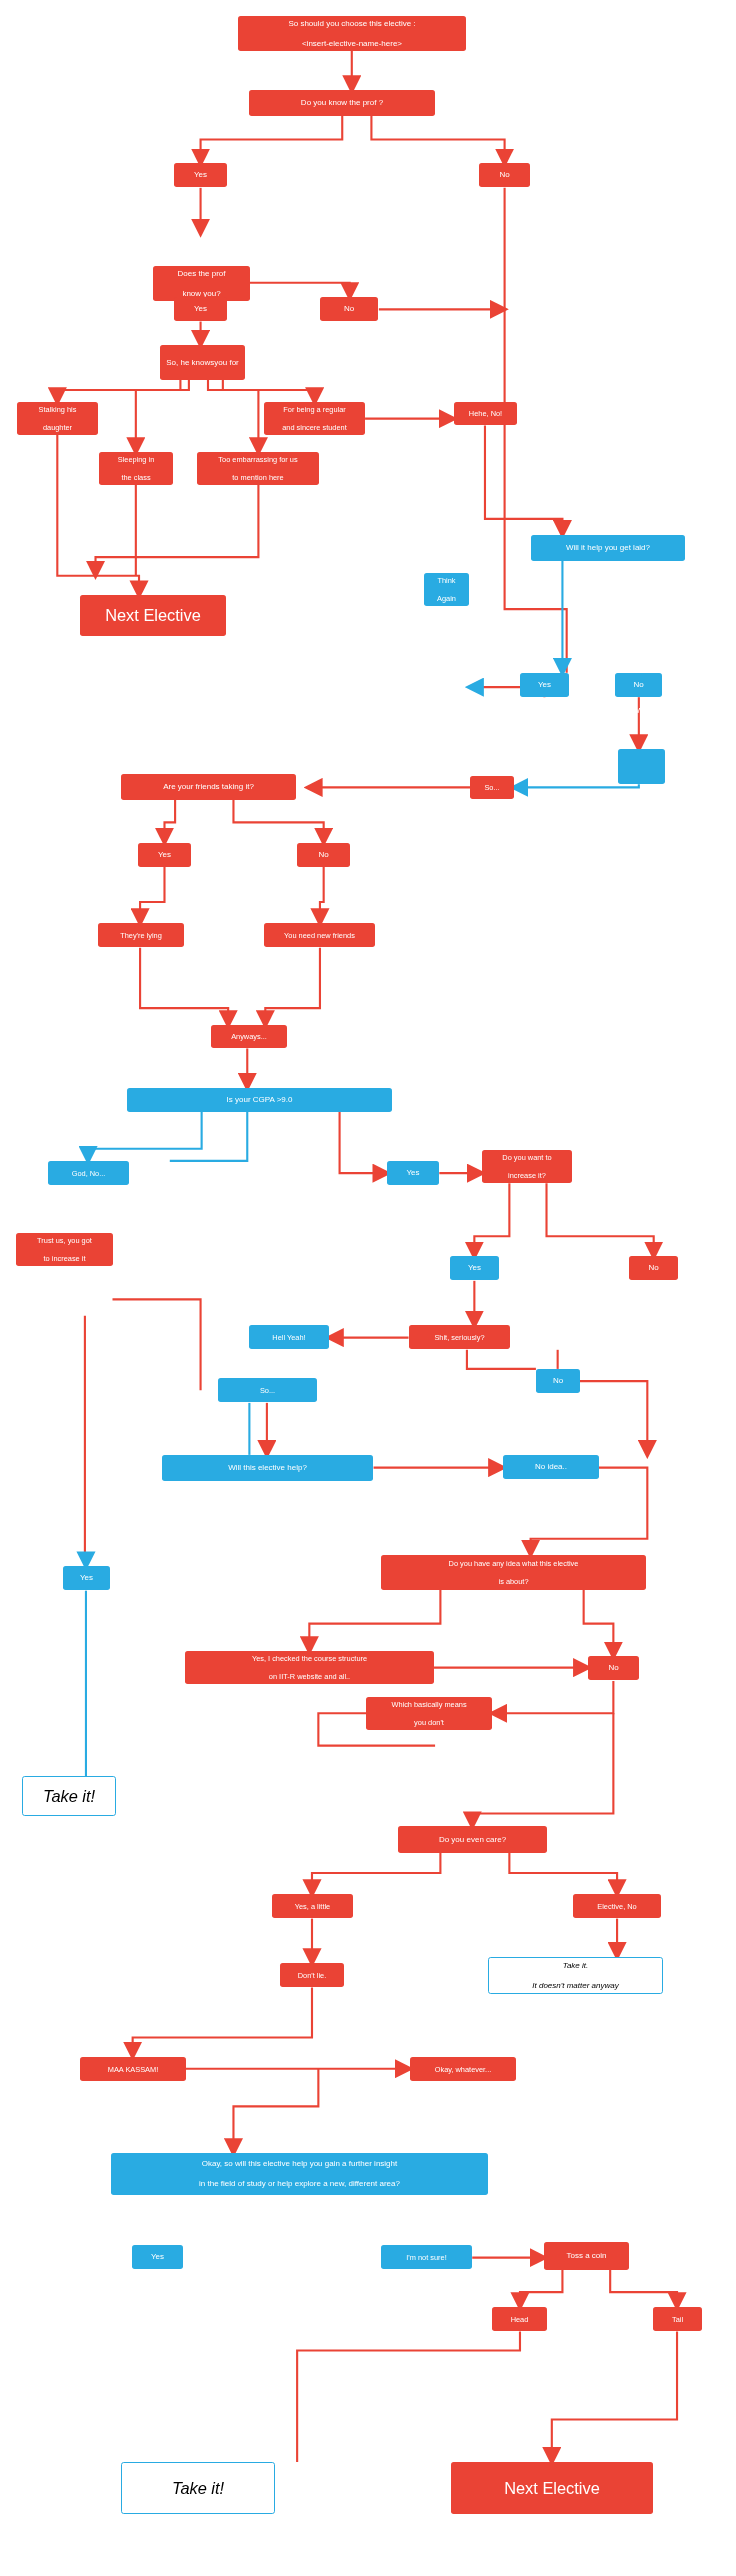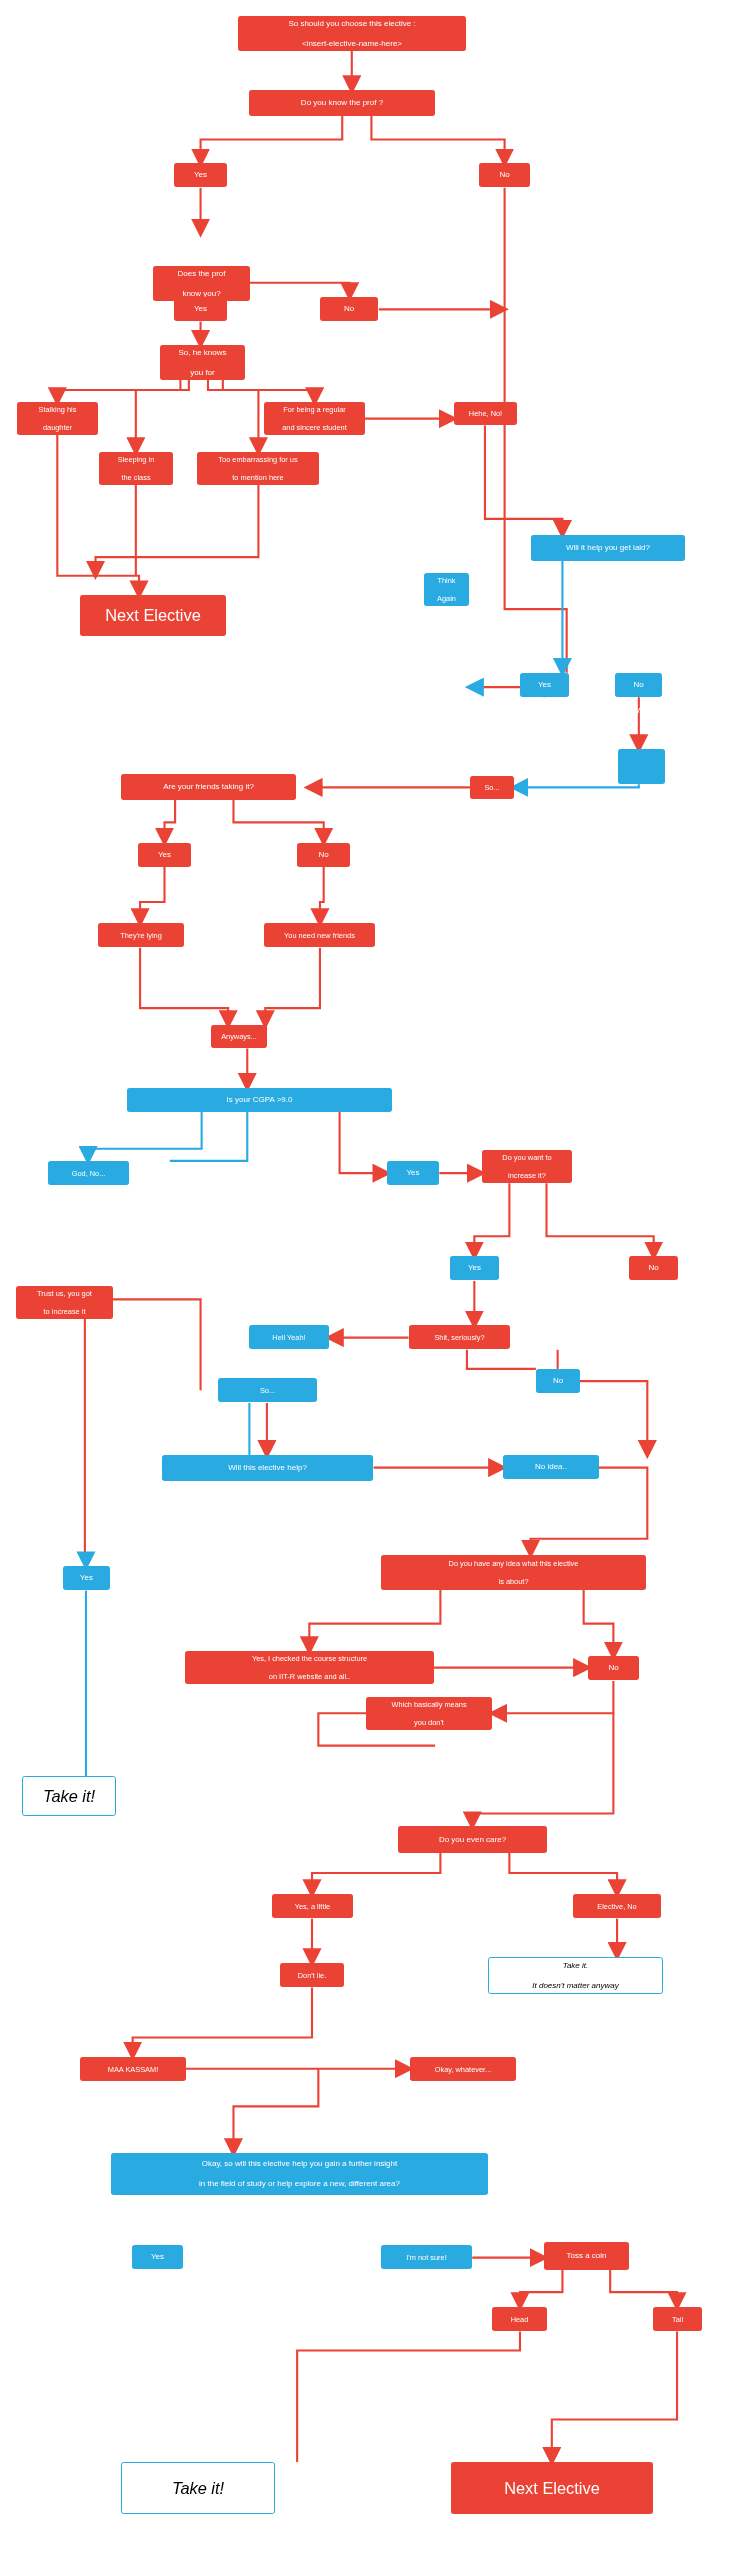--- a/index.html
+++ b/index.html
@@ -166,21 +166,21 @@
         <span>Does the prof</span>
         <br>
         <span>know you?</span>
       </div>
       <div class="node red med" style="left: 174px; top: 297px; width: 53px; height: 24.4px; flex-direction: column;">
         <span>Yes</span>
       </div>
       <div class="node red med" style="left: 320px; top: 297px; width: 58px; height: 24.4px; flex-direction: column;">
         <span>No</span>
       </div>
-      <div class="node red med" style="left: 160px; top: 345px; width: 85px; height: 35px; flex-direction: column;">
+      <div class="node red med" style="left: 160px; top: 345px; width: 85px; height: 35px; flex-direction: row;">
         <span>So, he knows</span>
         <br>
         <span>you for</span>
       </div>
       <div class="node red sm" style="left: 17px; top: 402px; width: 81px; height: 33px; flex-direction: column;">
         <span>Stalking his</span>
         <br>
         <span>daughter</span>
       </div>
       <div class="node red sm" style="left: 264px; top: 402px; width: 101px; height: 33px; flex-direction: column;">
@@ -234,21 +234,21 @@
       </div>
       <div class="node red med" style="left: 297px; top: 843px; width: 53px; height: 24.4px; flex-direction: column;">
         <span>No</span>
       </div>
       <div class="node red sm" style="left: 98px; top: 923px; width: 86px; height: 24.4px; flex-direction: column;">
         <span>They're lying</span>
       </div>
       <div class="node red sm" style="left: 264px; top: 923px; width: 111px; height: 24.4px; flex-direction: column;">
         <span>You need new friends</span>
       </div>
-      <div class="node red sm" style="left: 211px; top: 1025px; width: 56px; height: 23px; flex-direction: column;">
+      <div class="node red sm" style="left: 211px; top: 1025px; width: 76px; height: 23px; flex-direction: column;">
         <span>Anyways...</span>
       </div>
       <div class="node blue med" style="left: 127px; top: 1088px; width: 265px; height: 24.4px; flex-direction: column;">
         <span>Is your CGPA &gt;9.0</span>
       </div>
       <div class="node blue sm" style="left: 48px; top: 1161px; width: 81px; height: 24.4px; flex-direction: column;">
         <span>God, No...</span>
       </div>
       <div class="node blue med" style="left: 387px; top: 1161px; width: 52px; height: 24.4px; flex-direction: column;">
         <span>Yes</span>
@@ -257,21 +257,21 @@
         <span>Do you want to</span>
         <br>
         <span>increase it?</span>
       </div>
       <div class="node blue med" style="left: 450px; top: 1256px; width: 49px; height: 24.4px; flex-direction: column;">
         <span>Yes</span>
       </div>
       <div class="node red med" style="left: 629px; top: 1256px; width: 49px; height: 24.4px; flex-direction: column;">
         <span>No</span>
       </div>
-      <div class="node red sm" style="left: 16px; top: 1286px; width: 97px; height: 33px; flex-direction: column;">
+      <div class="node red sm" style="left: 16px; top: 1233px; width: 97px; height: 33px; flex-direction: column;">
         <span>Trust us, you got</span>
         <br>
         <span>to increase it</span>
       </div>
       <div class="node blue sm" style="left: 249px; top: 1325px; width: 80px; height: 24.4px; flex-direction: column;">
         <span>Hell Yeah!</span>
       </div>
       <div class="node red sm" style="left: 409px; top: 1325px; width: 101px; height: 24.4px; flex-direction: column;">
         <span>Shit, seriously?</span>
       </div>

